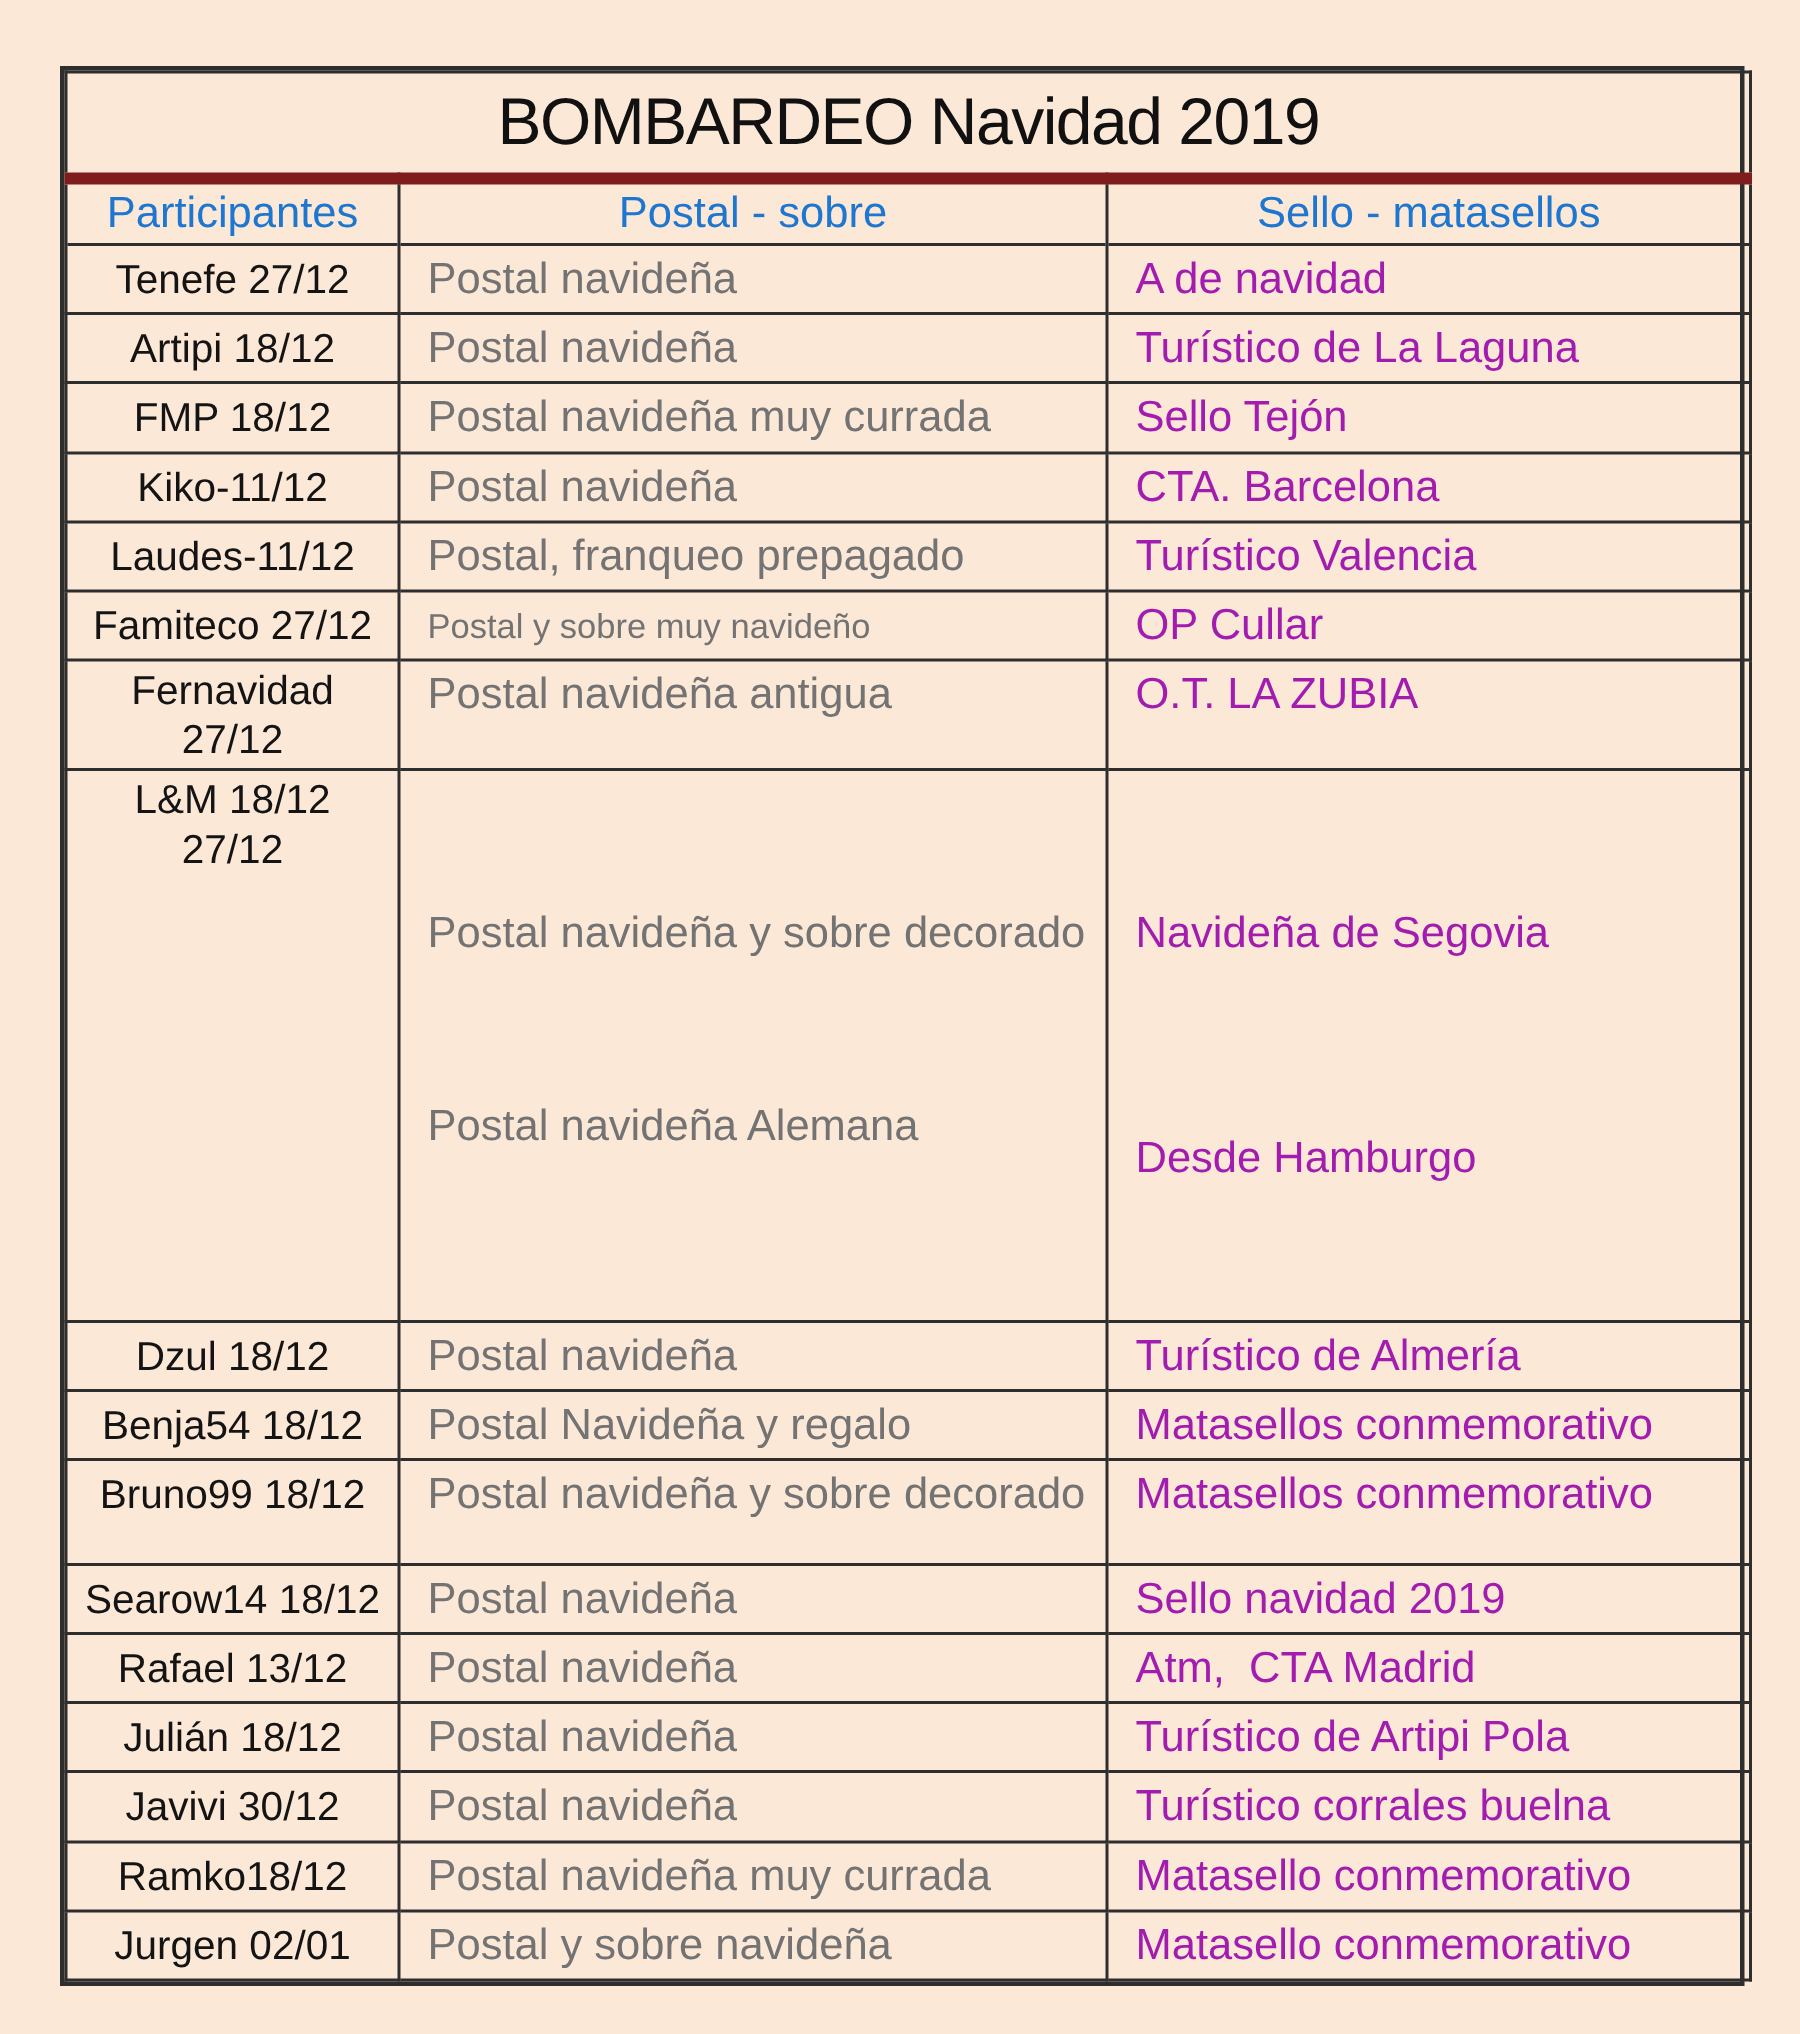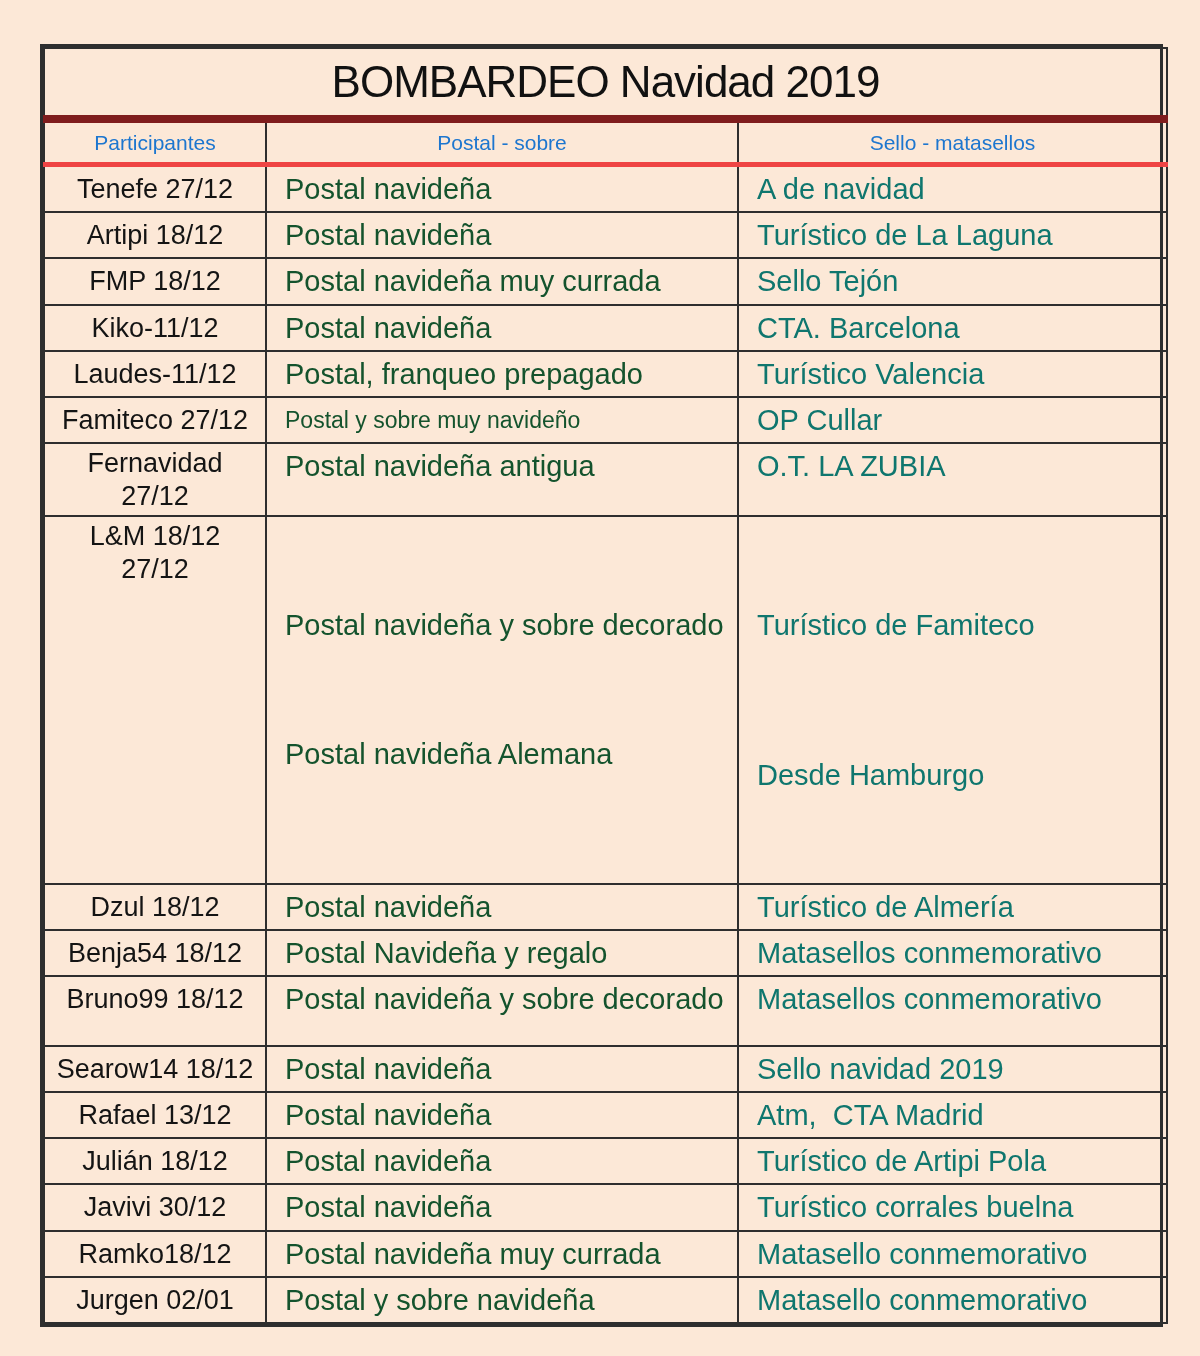--- a/index.html
+++ b/index.html
@@ -21,37 +21,37 @@
   col.c3{width:429px;}
   td{border:2px solid #2e2e2e;vertical-align:top;overflow:hidden;box-sizing:border-box;}
   
   .title-row td{
     border-bottom:8px solid #7f1d1d;
     text-align:center;height:66px;line-height:64px;
     font-size:44px;letter-spacing:-1px;color:#111;
   }
   
   .header-row td{
-    border-bottom:5px solid #ef4444;
+    border-bottom:1px solid #ef4444;
     height:39px;line-height:37px;text-align:center;
-    font-size:21px;color:#1d76cf;
+    font-size:29px;color:#1d76cf;
   }
   
   td.p{
     text-align:center;font-size:27px;line-height:40px;
     padding-top:2px;color:#141414;
   }
   td.p.ml{line-height:33px;padding-top:3px;}
   td.p .bl{display:block;}
   td.g, td.v{
     font-size:29px;line-height:43px;
     padding:1px 6px 0 18px;white-space:pre-wrap;
   }
-  td.g{color:#14532d;}
-  td.v{color:#0f766e;}
+  td.g{color:#737373;}
+  td.v{color:#a21caf;}
   td.g.small{font-size:23px;border-radius:21px;}
   td.g .bl, td.v .bl{display:block;}
   .gap-1line{margin-top:21px;}
 </style>
 </head>
 <body>
 
 <div class="sheet">
 <table>
   <colgroup>
@@ -119,21 +119,21 @@
   <tr style="height:132px">
     <td class="p ml">
       <span class="bl">L&amp;M 18/12</span>
       <span class="bl">27/12</span>
     </td>
     <td class="g">
       <span class="bl">Postal navideña y sobre decorado</span>
       <span class="bl">Postal navideña Alemana</span>
     </td>
     <td class="v">
-      <span class="bl">Turístico de Famiteco</span>
+      <span class="bl">Navideña de Segovia</span>
       <span class="bl gap-1line">Desde Hamburgo</span>
     </td>
   </tr>
 
   <tr style="height:42px">
     <td class="p">Dzul 18/12</td>
     <td class="g">Postal navideña</td>
     <td class="v">Turístico de Almería</td>
   </tr>
 

